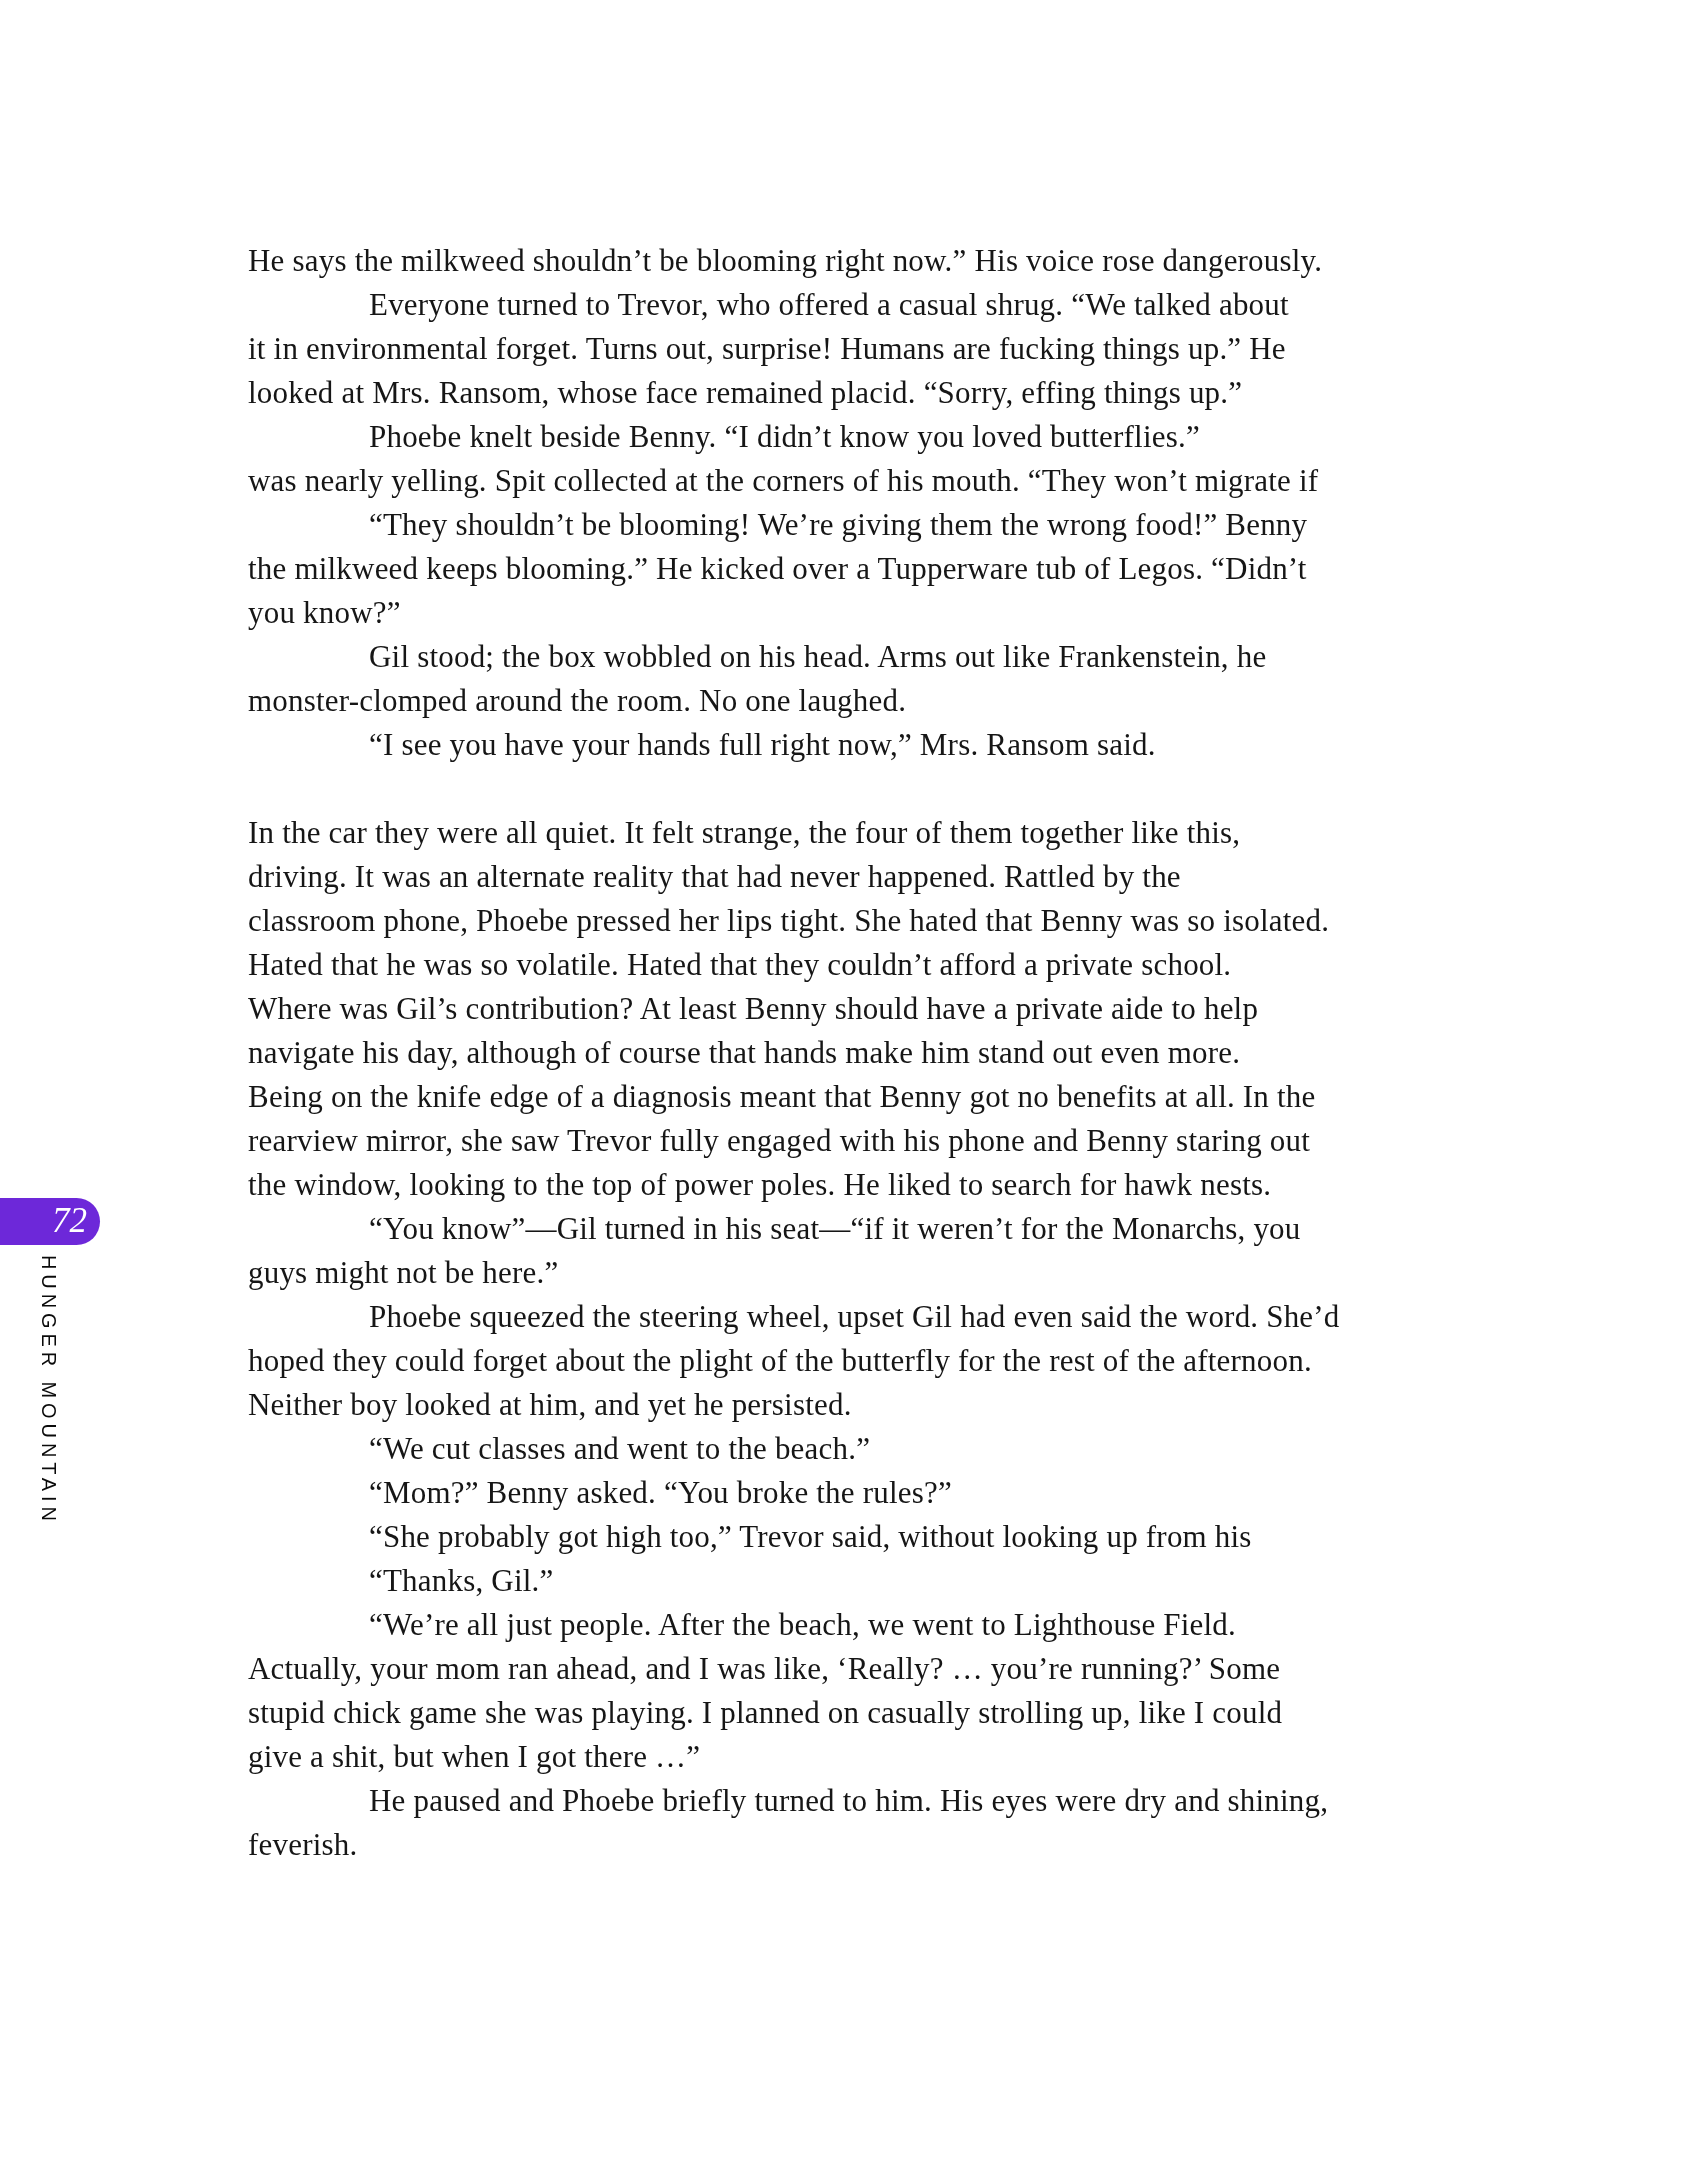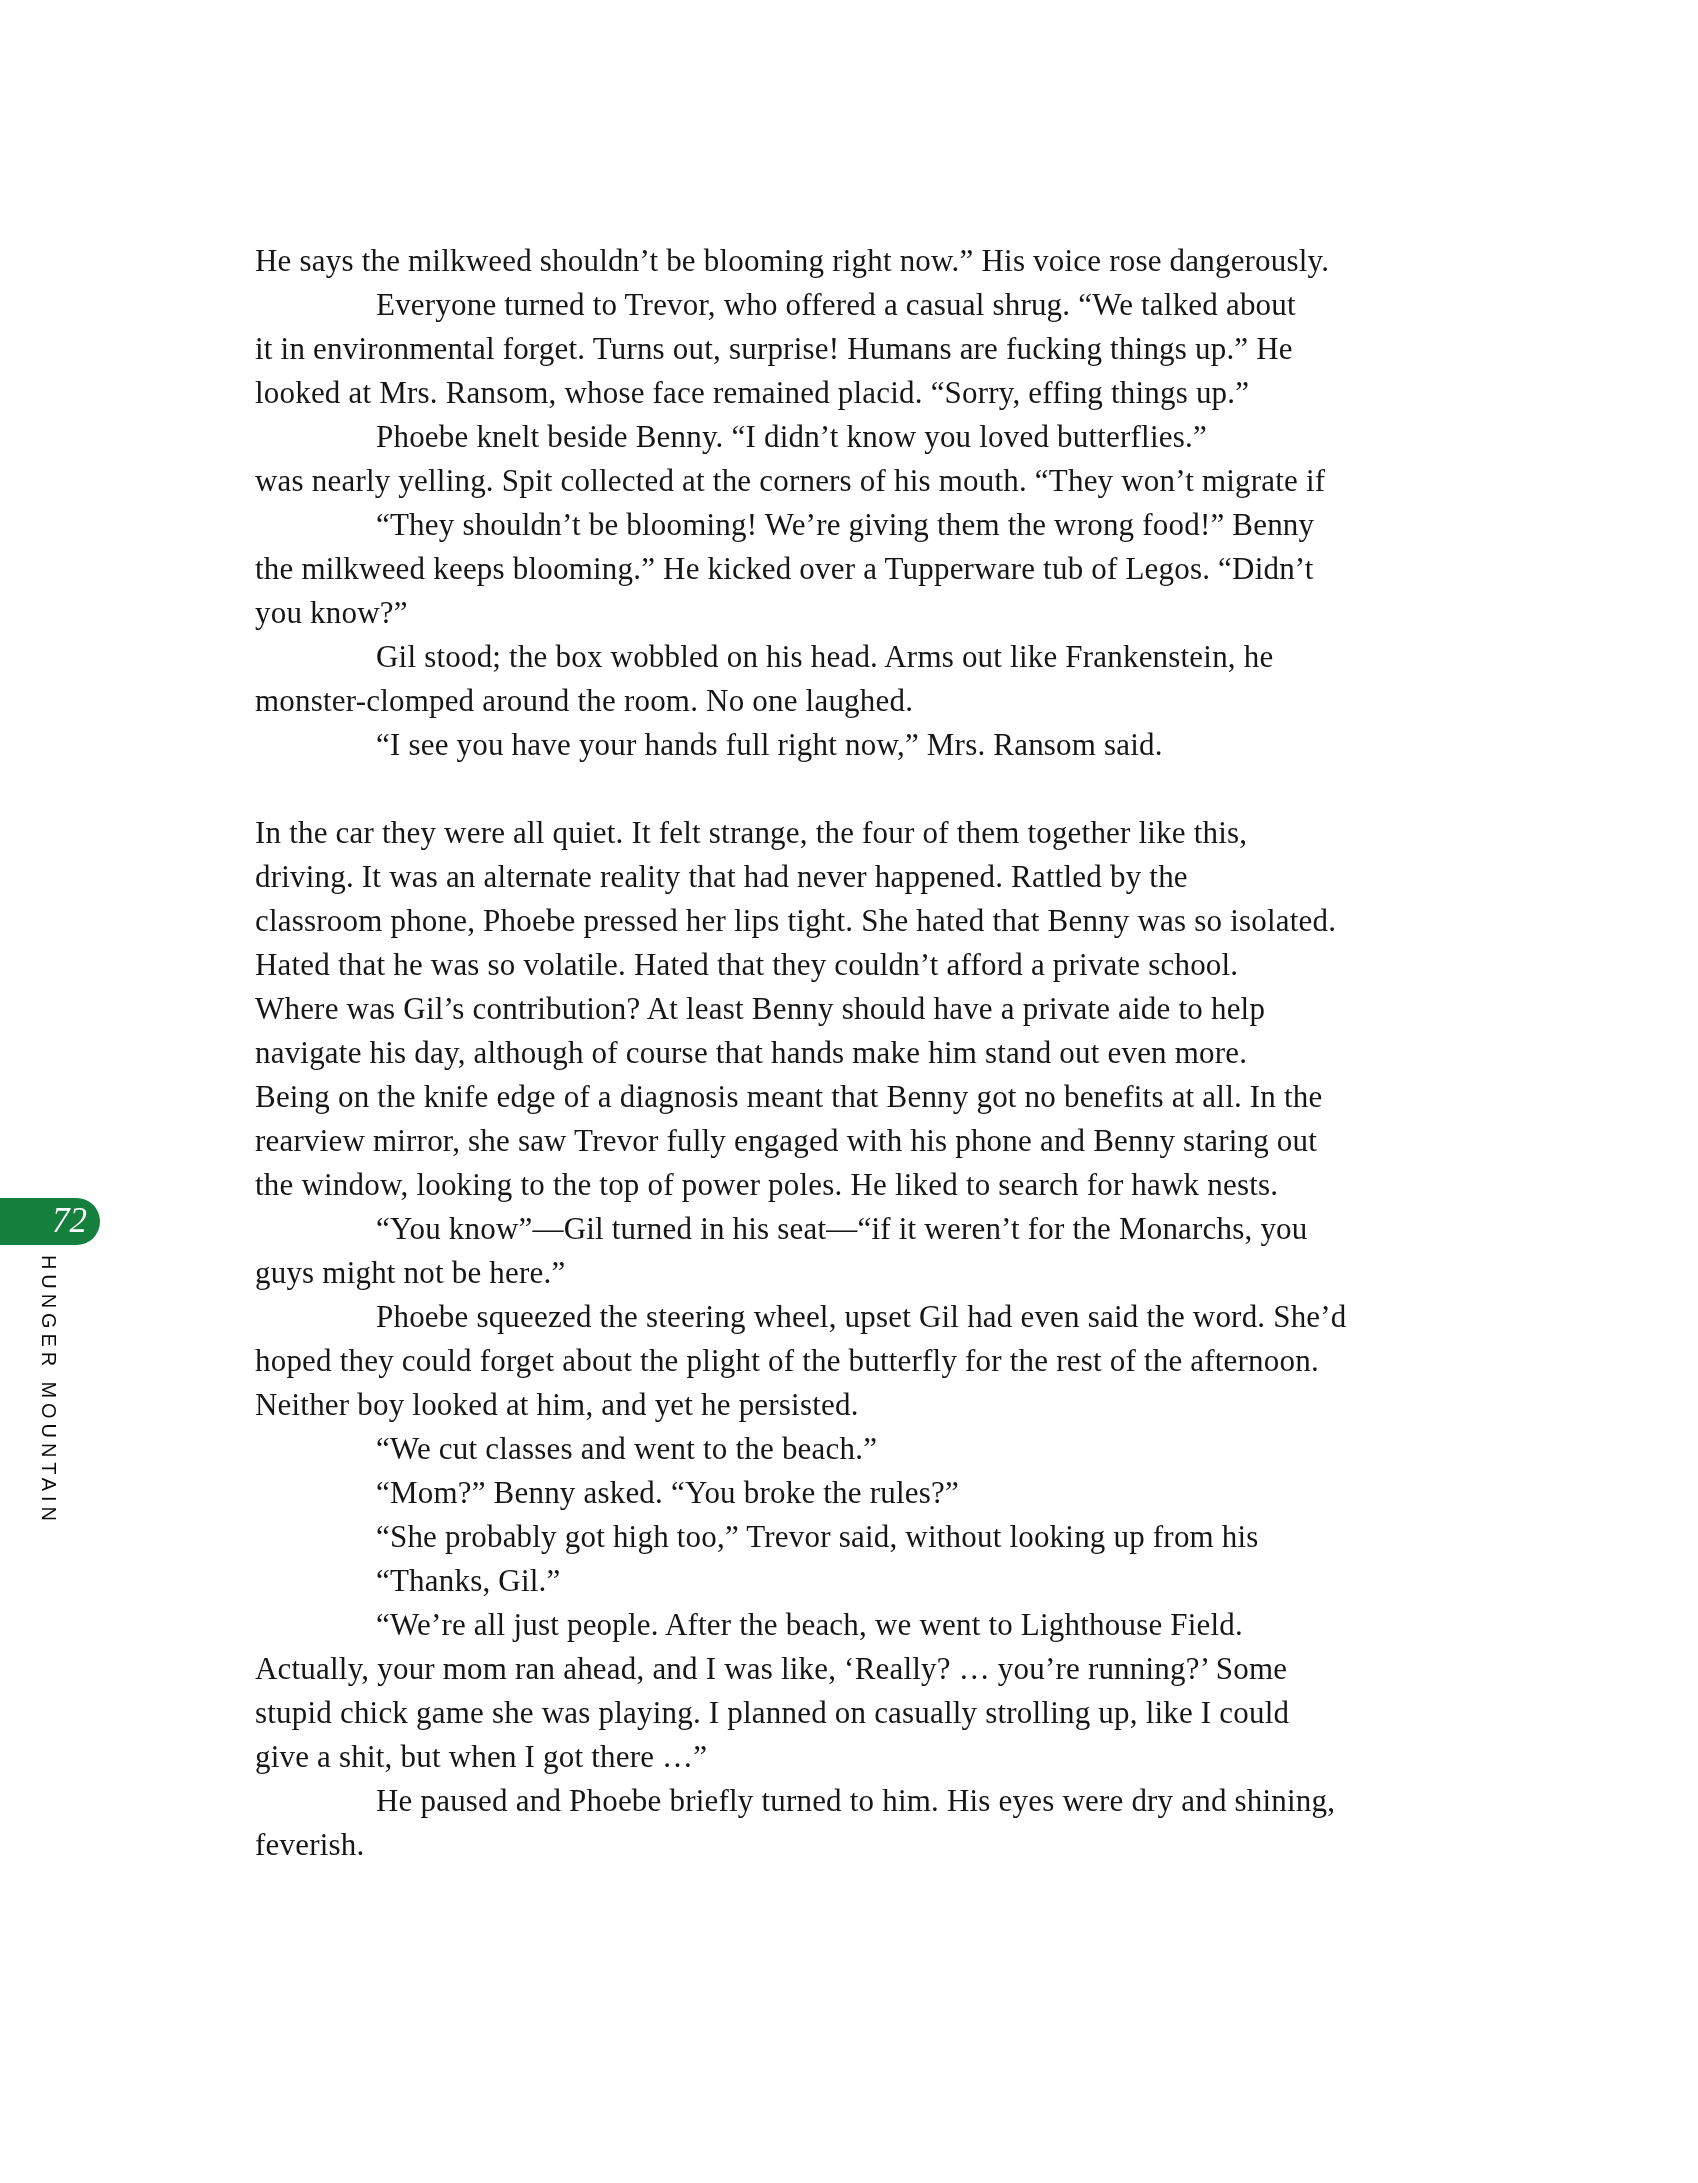--- a/index.html
+++ b/index.html
@@ -10,21 +10,21 @@
   .page {
     position: relative;
     width: 1698px;
     height: 2183px;
     background: #ffffff;
     overflow: hidden;
     font-family: "Liberation Serif", "DejaVu Serif", serif;
   }
   .text-block {
     position: absolute;
-    left: 255px;
+    left: 248px;
     top: 239px;
     width: 1278px;
     font-size: 31px;
     line-height: 44px;
     color: #161616;
     letter-spacing: 0.2px;
   }
   .text-line {
     white-space: nowrap;
     height: 44px;
@@ -34,21 +34,21 @@
   }
   .text-line.scene-break {
     height: 44px;
   }
   .page-badge {
     position: absolute;
     left: 0;
     top: 1198px;
     width: 100px;
     height: 47px;
-    background: #15803d;
+    background: #6d28d9;
     border-radius: 0 23.4px 23.4px 0;
     text-align: right;
   }
   .page-badge span {
     display: block;
     padding-right: 13px;
     font-family: "Liberation Serif", "DejaVu Serif", serif;
     font-style: italic;
     font-size: 35px;
     line-height: 45px;

